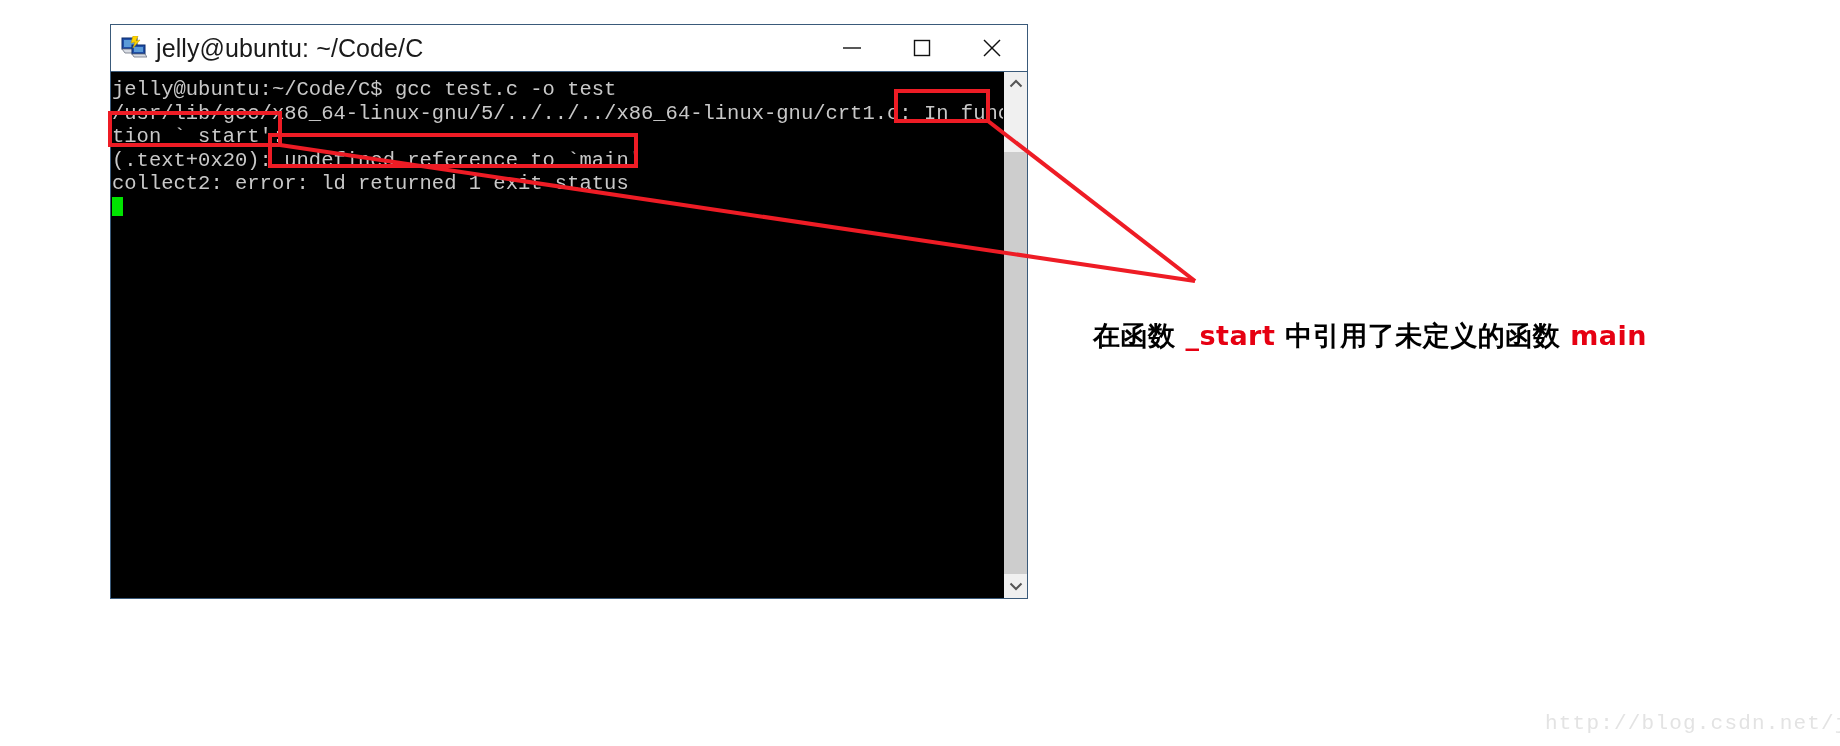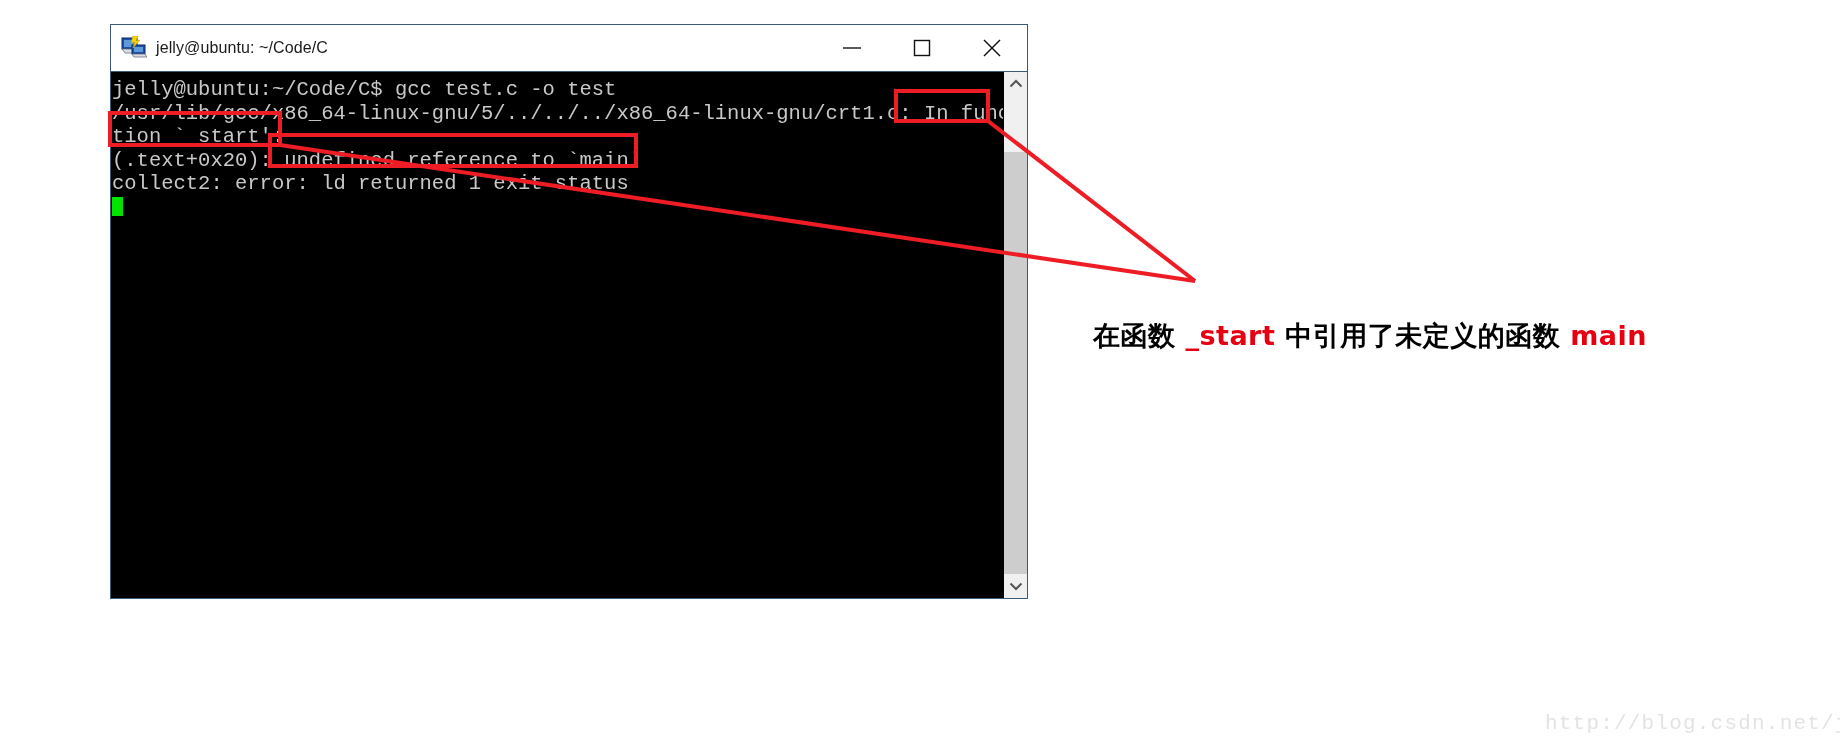--- a/index.html
+++ b/index.html
@@ -39,21 +39,21 @@
 
   #window-icon {
     width: 26px;
     height: 24px;
     position: relative;
     flex: 0 0 auto;
     margin-right: 9px;
   }
 
   #title-text {
-    font-size: 16px;
+    font-size: 25px;
     color: #1a1a1a;
     font-family: "Liberation Sans", sans-serif;
     white-space: nowrap;
     letter-spacing: 0.1px;
   }
 
   #window-controls {
     position: absolute;
     right: 0;
     top: 0;

